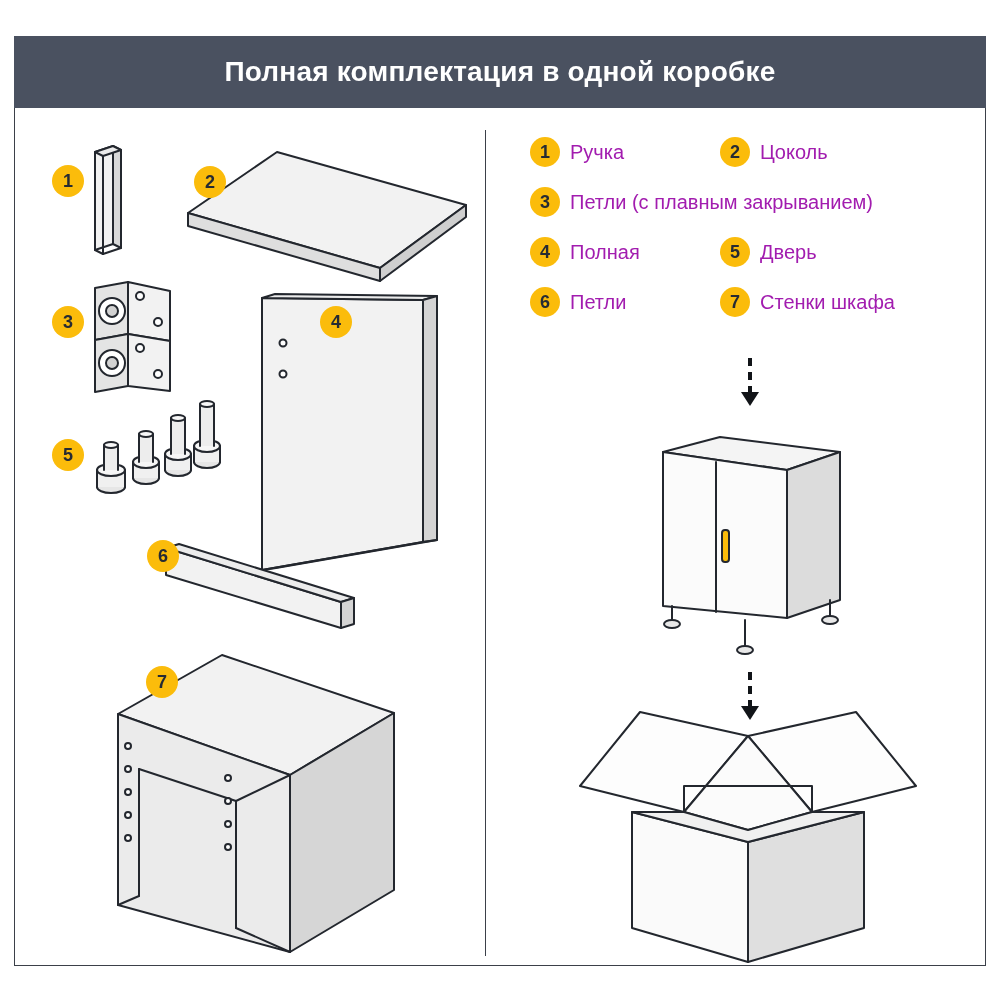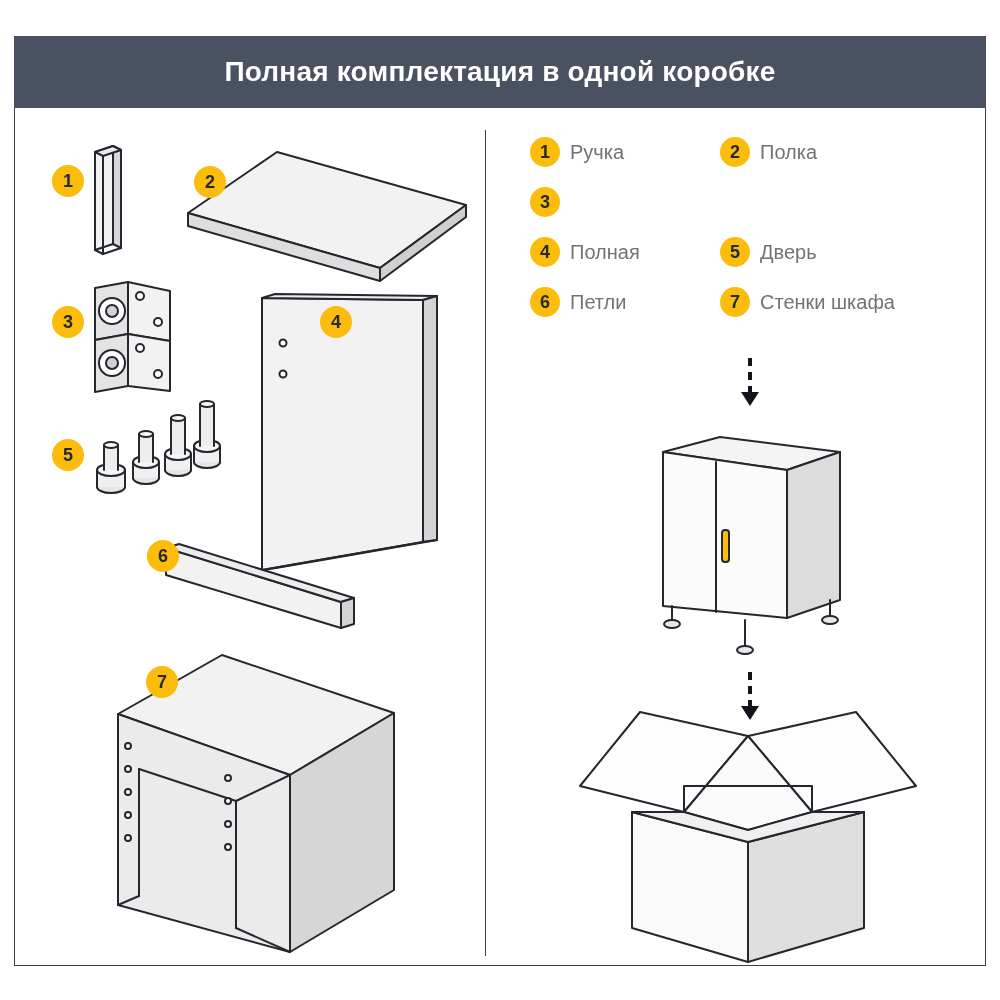--- a/index.html
+++ b/index.html
@@ -88,21 +88,21 @@
     font-size: 18px;
     font-weight: bold;
     display: flex;
     align-items: center;
     justify-content: center;
     flex: 0 0 auto;
     margin-right: 10px;
   }
   .legend-label {
     font-size: 20px;
-    color: #737373;
+    color: #a21caf;
     white-space: nowrap;
   }
 
   
   .arrow {
     position: absolute;
     width: 2px;
   }
   .arrow .dash {
     position: absolute;
@@ -300,27 +300,28 @@
 
   <div class="legend">
 
     <div class="legend-row">
       <div class="legend-item col1">
         <div class="badge">1</div>
         <div class="legend-label">Ручка</div>
       </div>
       <div class="legend-item">
         <div class="badge">2</div>
-        <div class="legend-label">Полка</div>
+        <div class="legend-label">Цоколь</div>
       </div>
     </div>
 
     <div class="legend-row">
       <div class="legend-item">
         <div class="badge">3</div>
+        <div class="legend-label">Петли (с плавным закрыванием)</div>
       </div>
     </div>
 
     <div class="legend-row">
       <div class="legend-item col1">
         <div class="badge">4</div>
         <div class="legend-label">Полная</div>
       </div>
       <div class="legend-item">
         <div class="badge">5</div>

